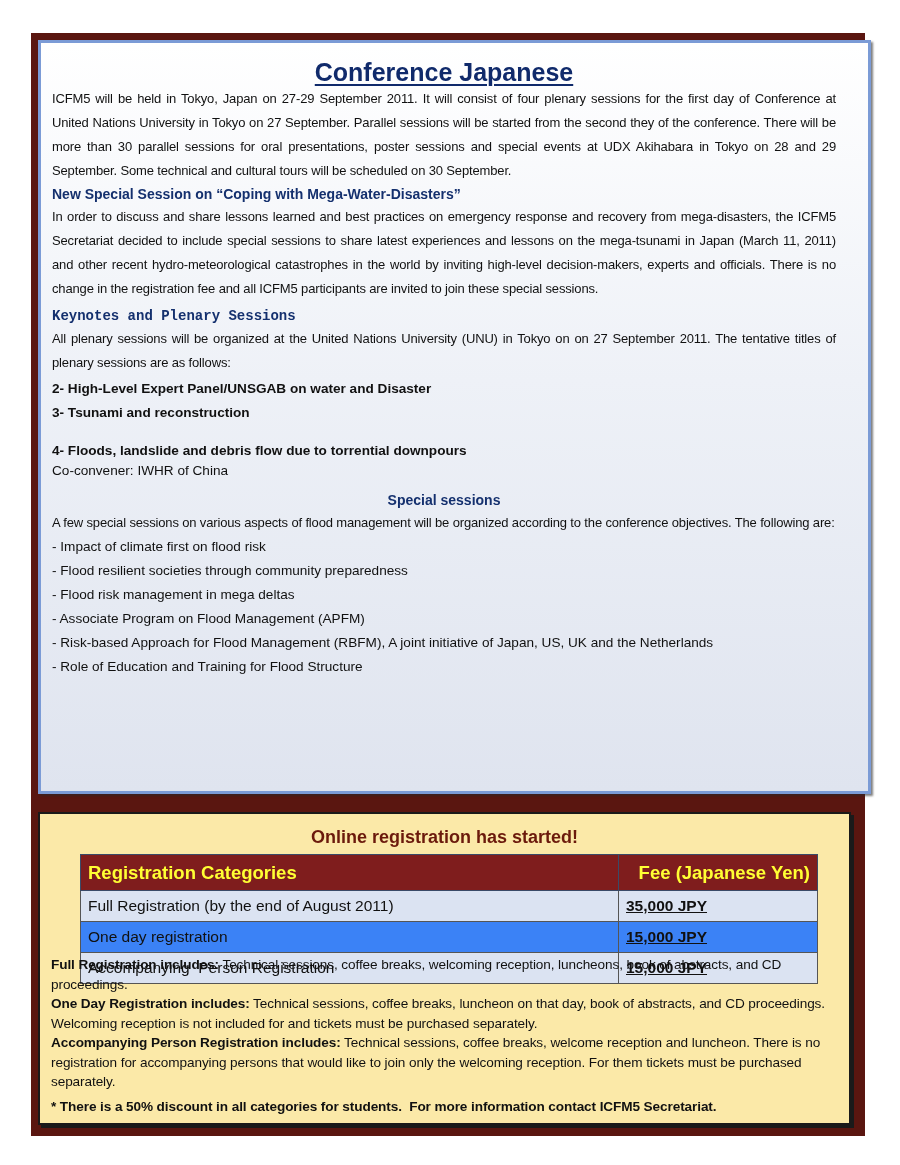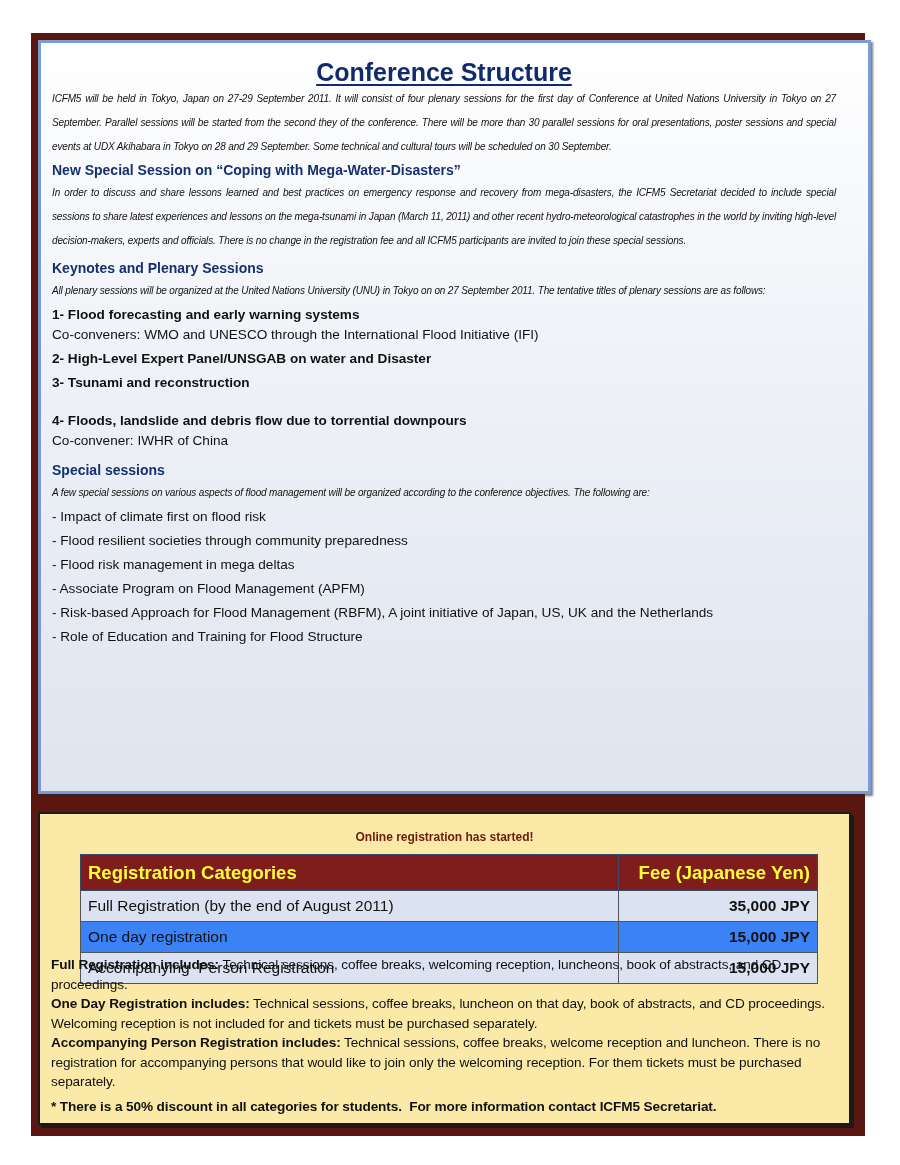--- a/index.html
+++ b/index.html
@@ -15,96 +15,91 @@
     box-shadow: 2px 2px 2px rgba(40,40,40,0.6);
     padding: 0 10px 0 11px; box-sizing: content-box;
   }
   .inner { width: 784px; }
   .title {
     text-align: center; font-size: 25px; font-weight: bold; color: #102a6b;
     text-decoration: underline; text-underline-offset: 3px; text-decoration-thickness: 2px;
     margin-top: 14px; line-height: 30px; height: 30px;
   }
   .para {
-    font-size: 10px; line-height: 24px; text-align: justify; margin: 0;
+    font-size: 13px; line-height: 24px; text-align: justify; margin: 0;
     letter-spacing: -0.15px;
-    font-style: italic;
   }
   .h2 { font-size: 14px; font-weight: bold; color: #14306e; line-height: 22px; margin: 0; }
   .h2.sp1 { margin-top: 0px; }
-  .h2.sp2 { margin-top: 4px; }
+  .h2.sp2 { margin-top: 4px; font-family: Liberation Mono, monospace; }
   .item-bold { font-size: 13.6px; font-weight: bold; line-height: 20px; margin-top: 2px; }
   .item-sub { font-size: 13.6px; line-height: 20px; }
   .list-line { font-size: 13.6px; line-height: 24px; }
   .bottom-panel {
     position: absolute; left: 7px; top: 779px; width: 813px; height: 313px;
     background: #fbe9a8; border: 2px solid #1a1a1a;
     box-shadow: 3px 3px 0 #1a1a1a;
     box-sizing: border-box;
   }
   .reg-title {
-    text-align: center; font-weight: bold; font-size: 12px; color: #6b1a0c;
+    text-align: center; font-weight: bold; font-size: 18px; color: #6b1a0c;
     margin-top: 12px; line-height: 22px;
   }
   table.fees {
     position: absolute; left: 40px; top: 40px; width: 738px;
     border-collapse: collapse; font-size: 15.5px;
   }
   table.fees th {
     background: #7f1d1d; color: #ffff33; font-weight: bold; font-size: 18.5px;
     height: 25px; padding: 5px 7px; border: 1px solid #3a4a68; text-align: left;
   }
   table.fees th.fee { text-align: right; }
   table.fees td { height: 22px; padding: 4px 7px; border: 1px solid #555; }
   table.fees tr.r0 td { background: #dbe3f2; }
   table.fees tr.r1 td { background: #3b82f6; }
   table.fees tr.r2 td { background: #dbe3f2; }
-  table.fees td.fee { text-align: right; font-weight: bold; width: 184px; }
+  table.fees td.fee { text-align: left; font-weight: bold; width: 184px; text-decoration: underline; }
   .notes {
     position: absolute; left: 11px; top: 141px; width: 795px;
     font-size: 13.6px; line-height: 19.5px; letter-spacing: -0.1px;
   }
   .notes p { margin: 0; }
   .notes b { font-weight: bold; }
   .notes .discount { margin-top: 5px; font-weight: bold; }
 </style>
 </head>
 <body>
 
 <div class="frame">
 
   <div class="top-panel">
     <div class="inner">
-      <div class="title">Conference Structure</div>
+      <div class="title">Conference Japanese</div>
       <p class="para">ICFM5 will be held in Tokyo, Japan on 27-29 September 2011. It will consist of four plenary sessions for the first day of Conference at United Nations University in Tokyo on 27 September. Parallel sessions will be started from the second they of the conference. There will be more than 30 parallel sessions for oral presentations, poster sessions and special events at UDX Akihabara in Tokyo on 28 and 29 September.  Some technical and cultural tours will be scheduled on 30 September.</p>
 
       <div class="h2 sp1">New Special Session on “Coping with Mega-Water-Disasters”</div>
       <p class="para">In order to discuss and share lessons learned and best practices on emergency response and recovery from mega-disasters, the ICFM5 Secretariat decided to include special sessions to share latest experiences and lessons on the mega-tsunami in Japan (March 11, 2011) and other recent hydro-meteorological catastrophes in the world by inviting high-level decision-makers, experts and officials. There is no change in the registration fee and all ICFM5 participants are invited to join these special sessions.</p>
 
       <div class="h2 sp2">Keynotes and Plenary Sessions</div>
       <p class="para">All plenary sessions will be organized at the United Nations University (UNU) in Tokyo on on 27 September 2011. The tentative titles of plenary sessions are as follows:</p>
 
       <div>
-        <div>
-          <div class="item-bold">1- Flood forecasting and early warning systems</div>
-          <div class="item-sub">Co-conveners: WMO and UNESCO through the International Flood Initiative (IFI)</div>
-        </div>
         <div>
           <div class="item-bold" style="margin-top:4px;">2- High-Level Expert Panel/UNSGAB on water and Disaster</div>
         </div>
         <div>
           <div class="item-bold" style="margin-top:4px;">3- Tsunami and reconstruction</div>
         </div>
         <div>
           <div class="item-bold" style="margin-top:18px;">4- Floods, landslide and debris flow due to torrential downpours</div>
           <div class="item-sub">Co-convener: IWHR of China</div>
         </div>
       </div>
 
-      <div class="h2" style="margin-top:8px;">Special sessions</div>
+      <div class="h2" style="margin-top:8px;text-align:center;">Special sessions</div>
       <p class="para">A few special sessions on various aspects of flood management will be organized according to the conference objectives. The following are:</p>
       <div>
         <div class="list-line">- Impact of climate first on flood risk</div>
         <div class="list-line">- Flood resilient societies through community preparedness</div>
         <div class="list-line">- Flood risk management in mega deltas</div>
         <div class="list-line">- Associate Program on Flood Management (APFM)</div>
         <div class="list-line">- Risk-based Approach for Flood Management (RBFM), A joint initiative of Japan, US, UK and the Netherlands</div>
         <div class="list-line">- Role of Education and Training for Flood Structure</div>
       </div>
     </div>

